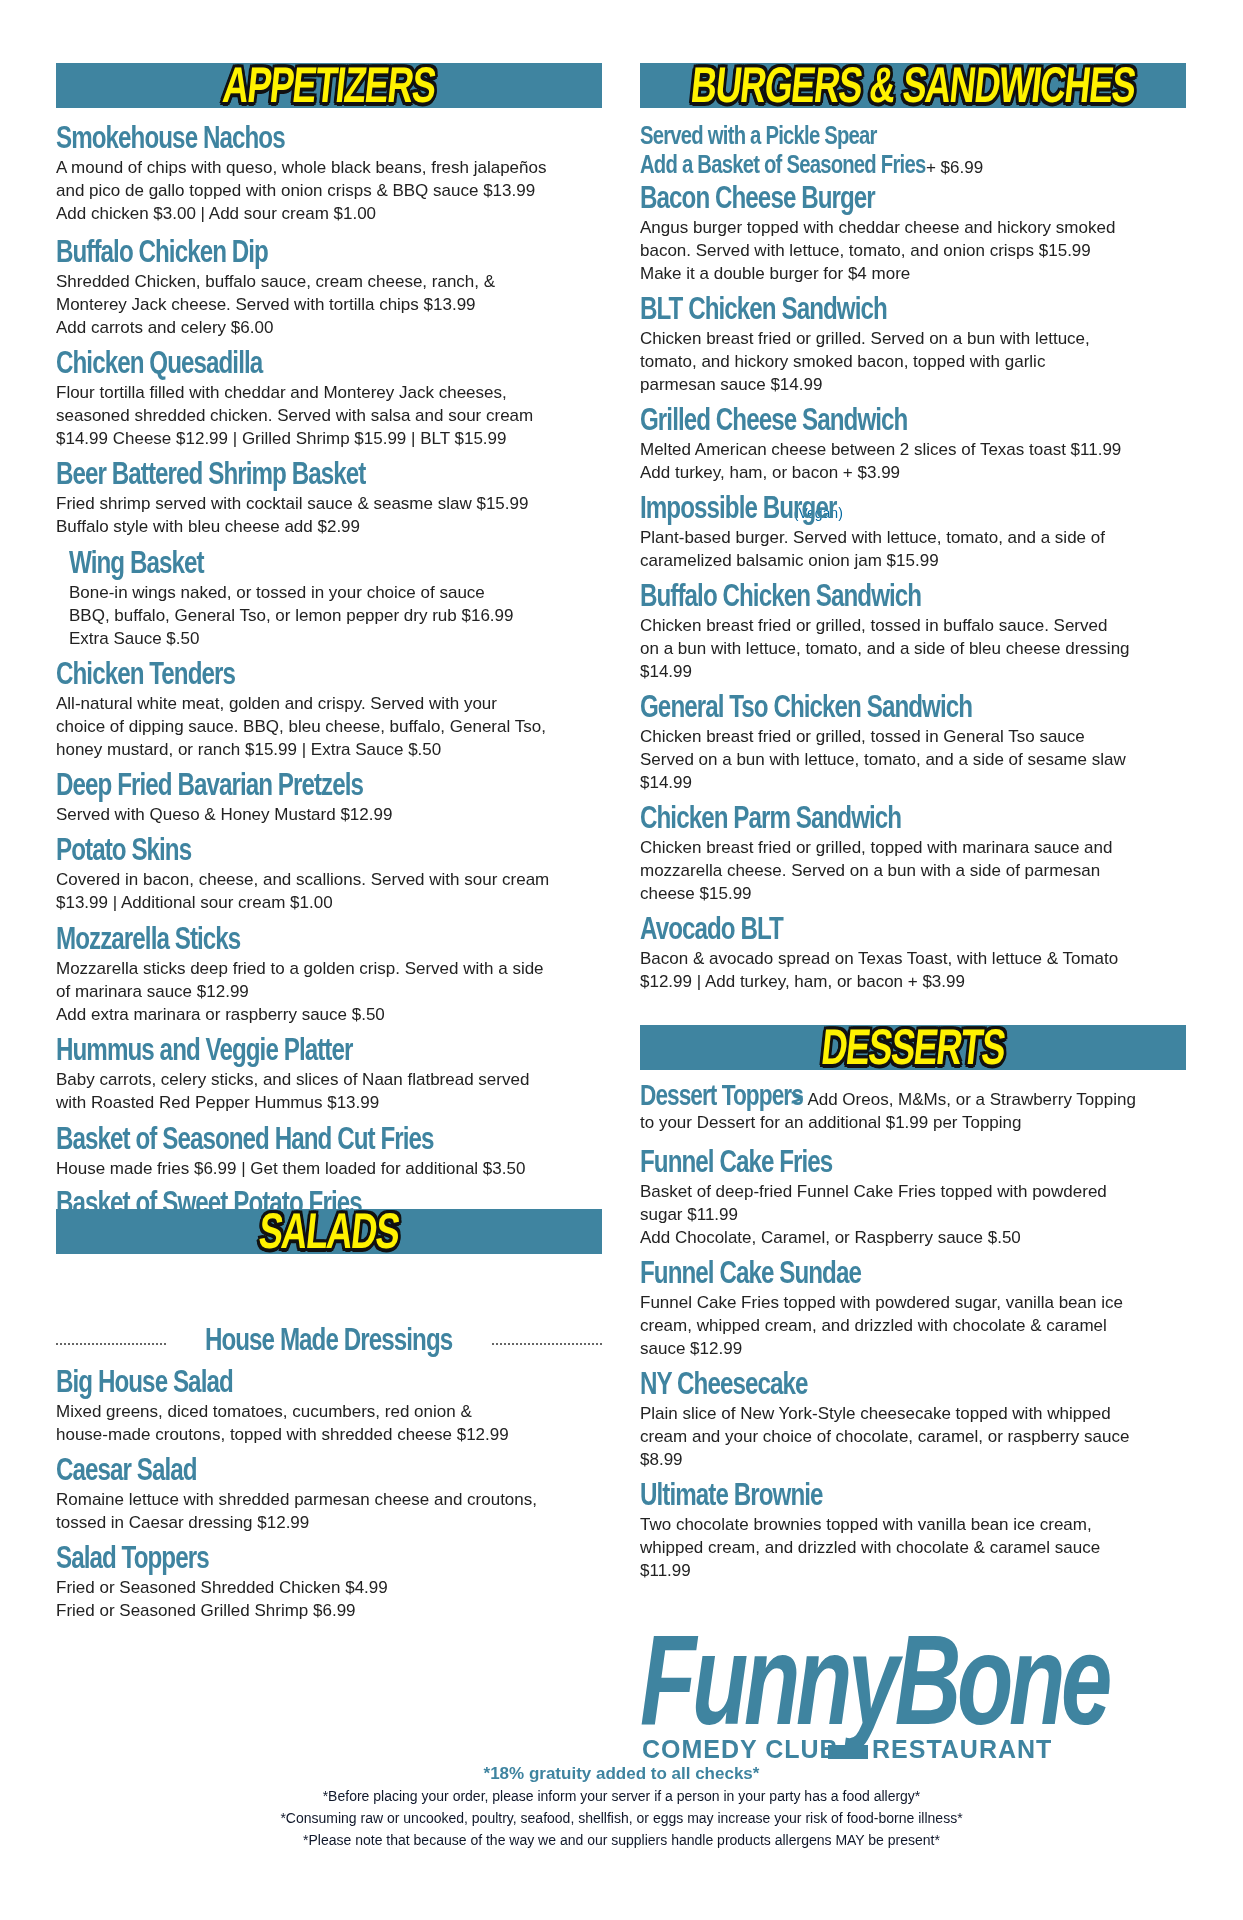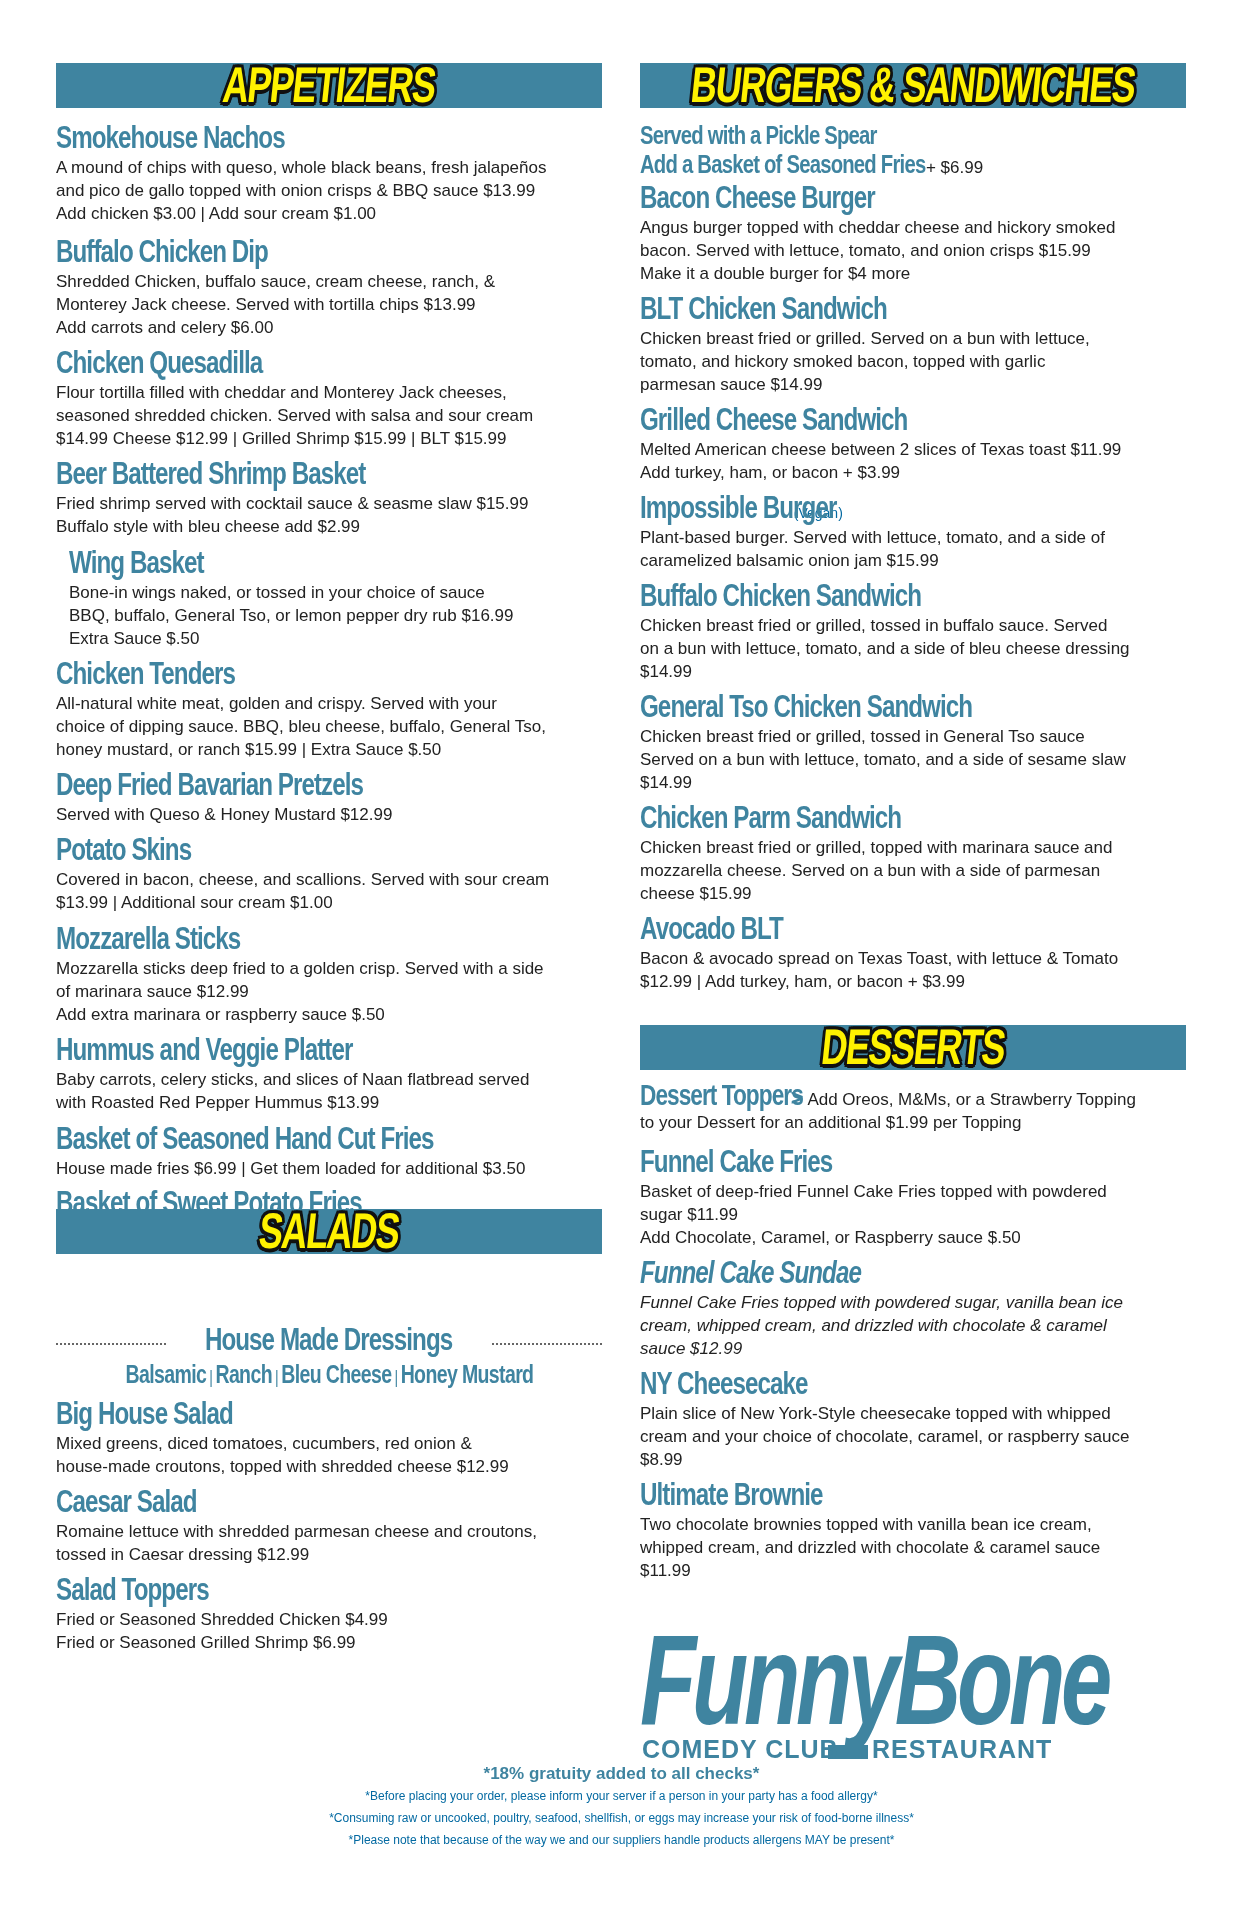--- a/index.html
+++ b/index.html
@@ -68,21 +68,21 @@
   .logo-sub-left, .logo-sub-right {
     position: absolute; top: 120px; font-weight: bold; color: #3f84a0; font-size: 25px;
     letter-spacing: 1px; line-height: 28px; white-space: nowrap;
   }
   .logo-sub-left { left: 2px; }
   .logo-sub-right { left: 232px; }
   .logo-hook { position: absolute; left: 188px; top: 130px; width: 40px; height: 14px; background: #3f84a0; }
 
   .footer { position: absolute; left: 0; width: 1243px; top: 1763px; text-align: center; }
   .footer-gratuity { color: #3f84a0; font-weight: bold; font-size: 17px; line-height: 22px; }
-  .footer-line { color: #0369a1; font-size: 12px; line-height: 22px; }
+  .footer-line { color: #0f172a; font-size: 14px; line-height: 22px; }
 </style>
 </head>
 <body>
 
 <div class="col col-left">
   <div class="banner">
     <div class="banner-title"><span>APPETIZERS</span></div>
   </div>
   <div style="margin-top:12px;">
     <div class="item" style="height:114px;">
@@ -175,25 +175,20 @@
   </div>
 
   <div class="banner" style="position:absolute; top:1209px; left:0; right:0; margin:0;">
     <div class="banner-title"><span>SALADS</span></div>
   </div>
   <div style="position:absolute; top:1322px; left:0; right:0;">
     <div class="dressings-head" style="margin-top:0;">
       <div class="dots"></div>
       <div class="dressings-title"><span>House Made Dressings</span></div>
     </div>
-    <div class="dressings-list">
-      <span class="inner">
-        <span>Balsamic</span><span class="sep">|</span><span>Ranch</span><span class="sep">|</span><span>Bleu Cheese</span><span class="sep">|</span><span>Honey Mustard</span>
-      </span>
-    </div>
     <div class="item" style="height:88px; margin-top:6px;">
       <div class="title-row"><span class="item-title">Big House Salad</span></div>
       <div class="item-desc">
           <div>Mixed greens, diced tomatoes, cucumbers, red onion &amp;</div>
           <div>house-made croutons, topped with shredded cheese $12.99</div>
         </div>
     </div>
     <div class="item" style="height:88px;">
       <div class="title-row"><span class="item-title">Caesar Salad</span></div>
       <div class="item-desc">
@@ -292,21 +287,21 @@
       <div class="toppers-line">to your Dessert for an additional $1.99 per Topping</div>
     </div>
     <div class="item" style="height:111px;">
       <div class="title-row"><span class="item-title">Funnel Cake Fries</span></div>
       <div class="item-desc">
           <div>Basket of deep-fried Funnel Cake Fries topped with powdered</div>
           <div>sugar $11.99</div>
           <div>Add Chocolate, Caramel, or Raspberry sauce $.50</div>
         </div>
     </div>
-    <div class="item" style="height:111px;font-style:italic;">
+    <div class="item" style="height:111px;">
       <div class="title-row"><span class="item-title">Funnel Cake Sundae</span></div>
       <div class="item-desc">
           <div>Funnel Cake Fries topped with powdered sugar, vanilla bean ice</div>
           <div>cream, whipped cream, and drizzled with chocolate &amp; caramel</div>
           <div>sauce $12.99</div>
         </div>
     </div>
     <div class="item" style="height:111px;">
       <div class="title-row"><span class="item-title">NY Cheesecake</span></div>
       <div class="item-desc">

